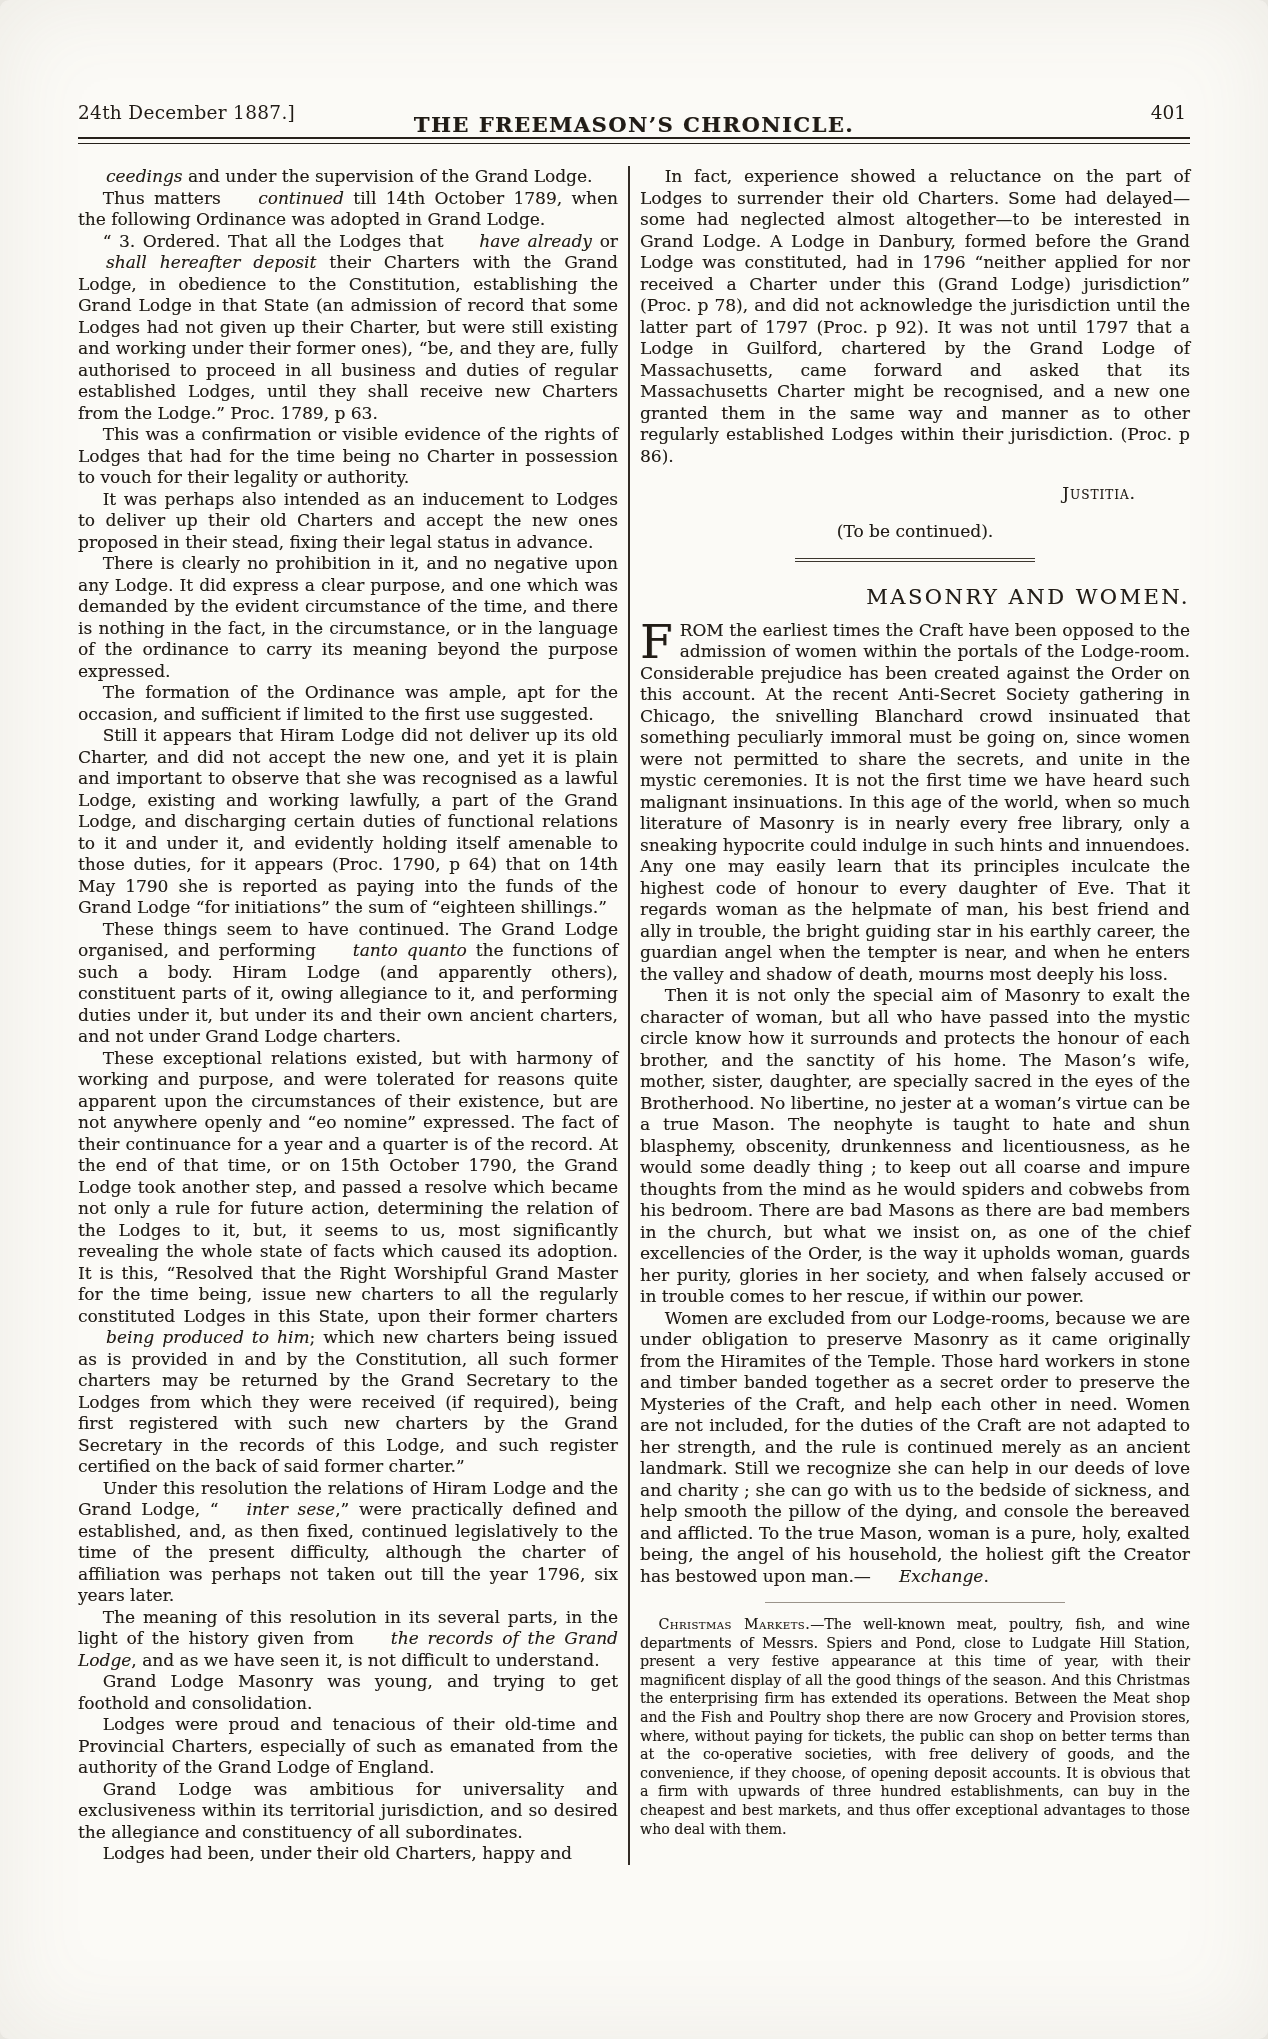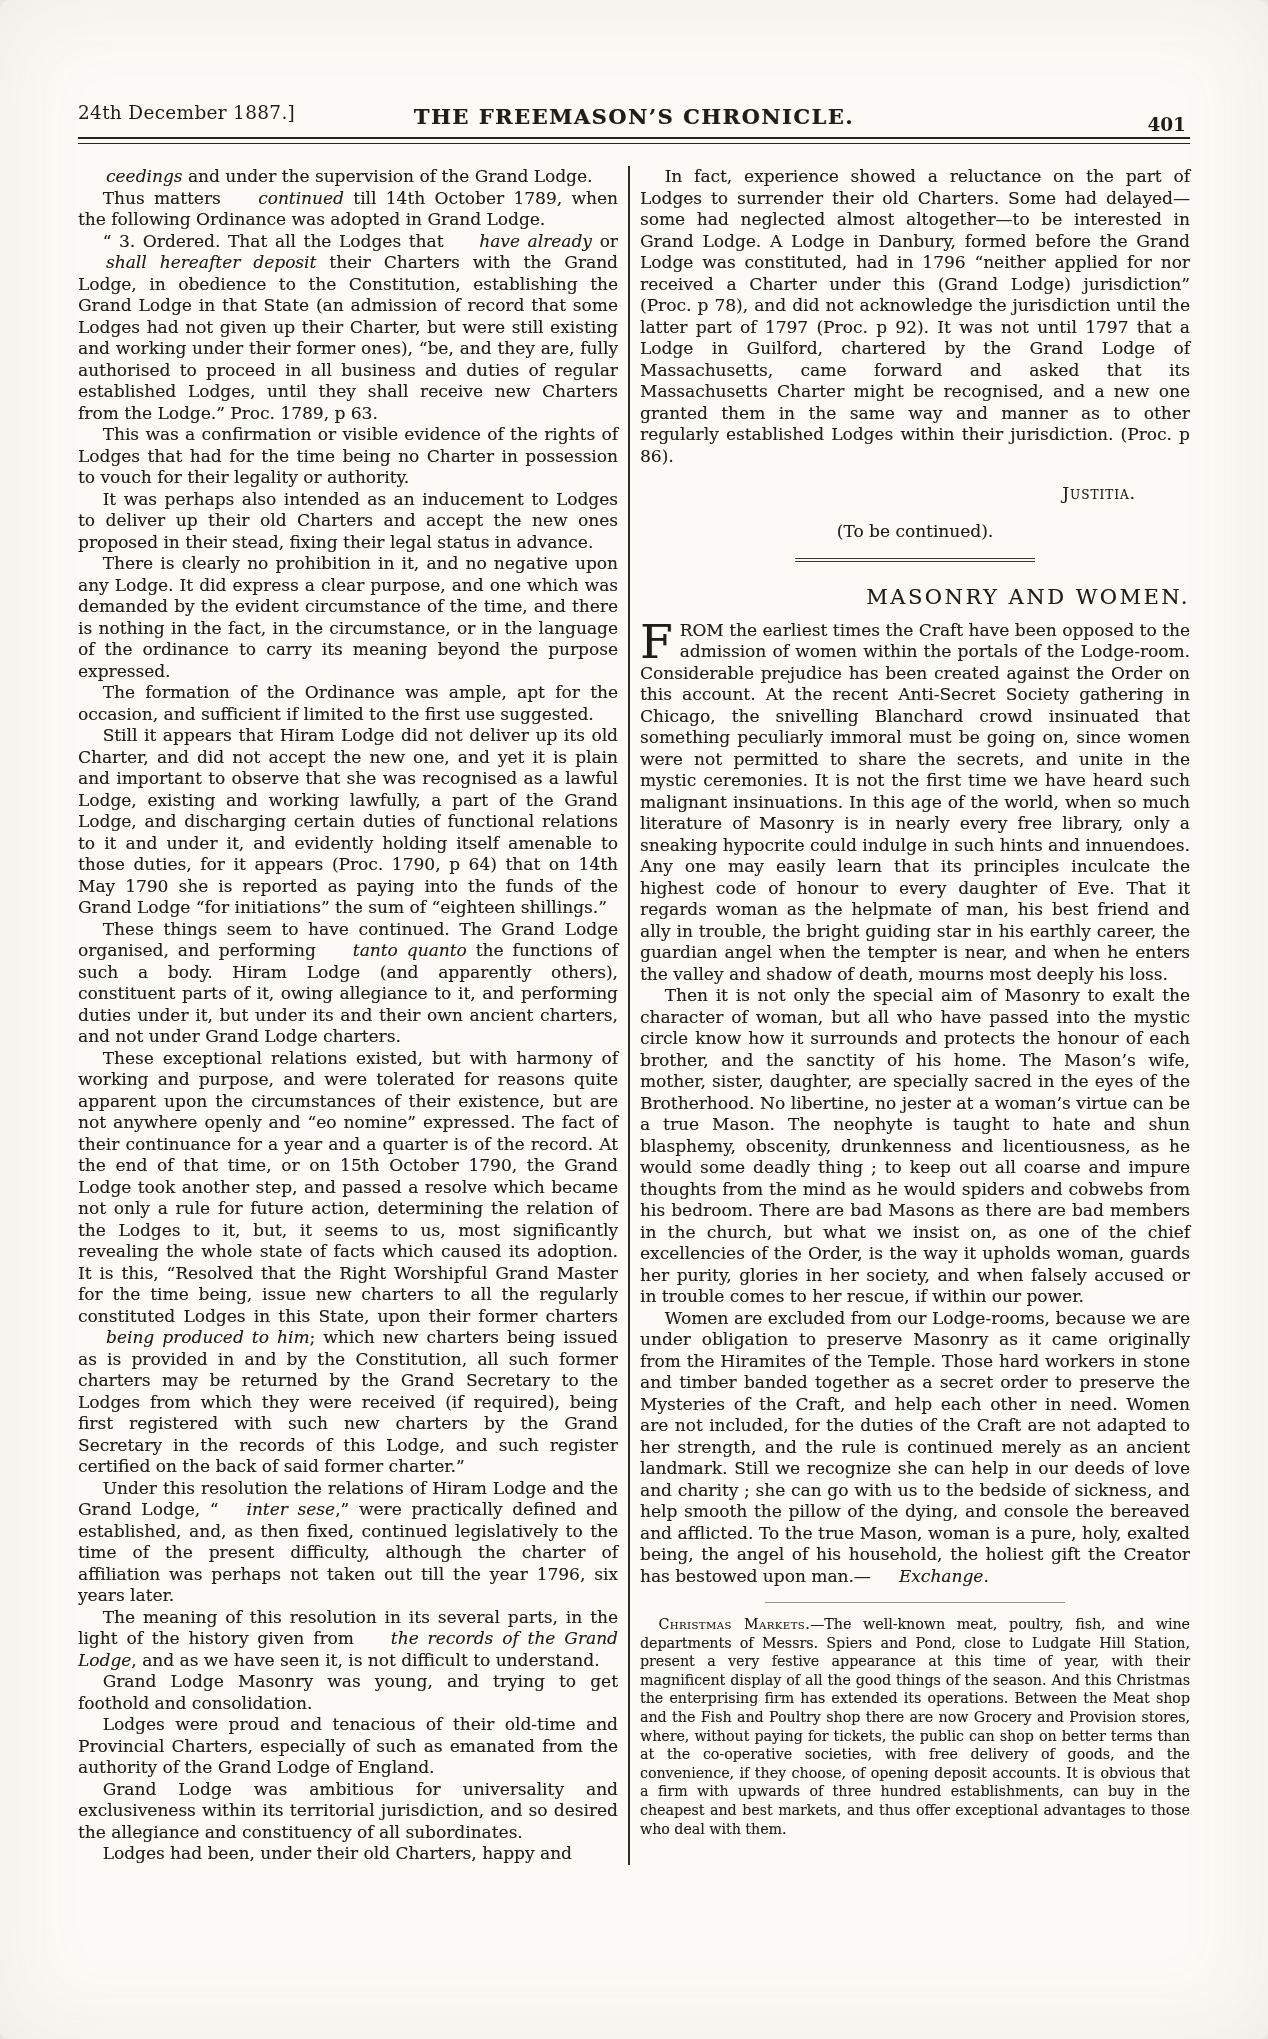--- a/index.html
+++ b/index.html
@@ -11,25 +11,25 @@
     box-shadow:inset 0 0 90px rgba(120,110,90,0.10);
     font-family:"DejaVu Serif","Liberation Serif",serif;
     color:#211c16;
     overflow:hidden;
     border-radius:9px;
   }
   .content{padding:100px 78px 0 78px;}
   .masthead{position:relative;height:28px;font-size:18.5px;}
   .masthead .date{position:absolute;left:0;top:2px;letter-spacing:0.3px;}
   .masthead .pub-title{
-    position:absolute;left:0;right:0;top:4px;text-align:center;
+    position:absolute;left:0;right:0;top:12px;text-align:center;
     font-size:21px;font-weight:bold;letter-spacing:1.5px;
     text-shadow:0.4px 0.4px 0.6px rgba(30,25,20,0.5);
   }
-  .masthead .pagenum{position:absolute;right:4px;top:14px;font-weight:bold;}
+  .masthead .pagenum{position:absolute;right:4px;top:2px;}
   .head-rule{margin-top:9px;height:4px;border-top:2px solid #26211b;border-bottom:1px solid #26211b;}
   .columns{display:flex;align-items:stretch;margin-top:22px;}
   .col{font-size:17px;line-height:21.5px;text-align:justify;}
   .col.left{width:540px;}
   .col-divider{width:2px;background:#322c26;margin-left:10px;margin-right:10px;}
   .col.right{width:550px;}
   .para{margin:0;text-indent:1.45em;text-shadow:0.2px 0.2px 0.3px rgba(30,25,20,0.40);}
   .para.noindent{text-indent:0;}
   .it{font-style:italic;margin-left:28px;}
   .sc{font-variant:small-caps;letter-spacing:0.5px;}

